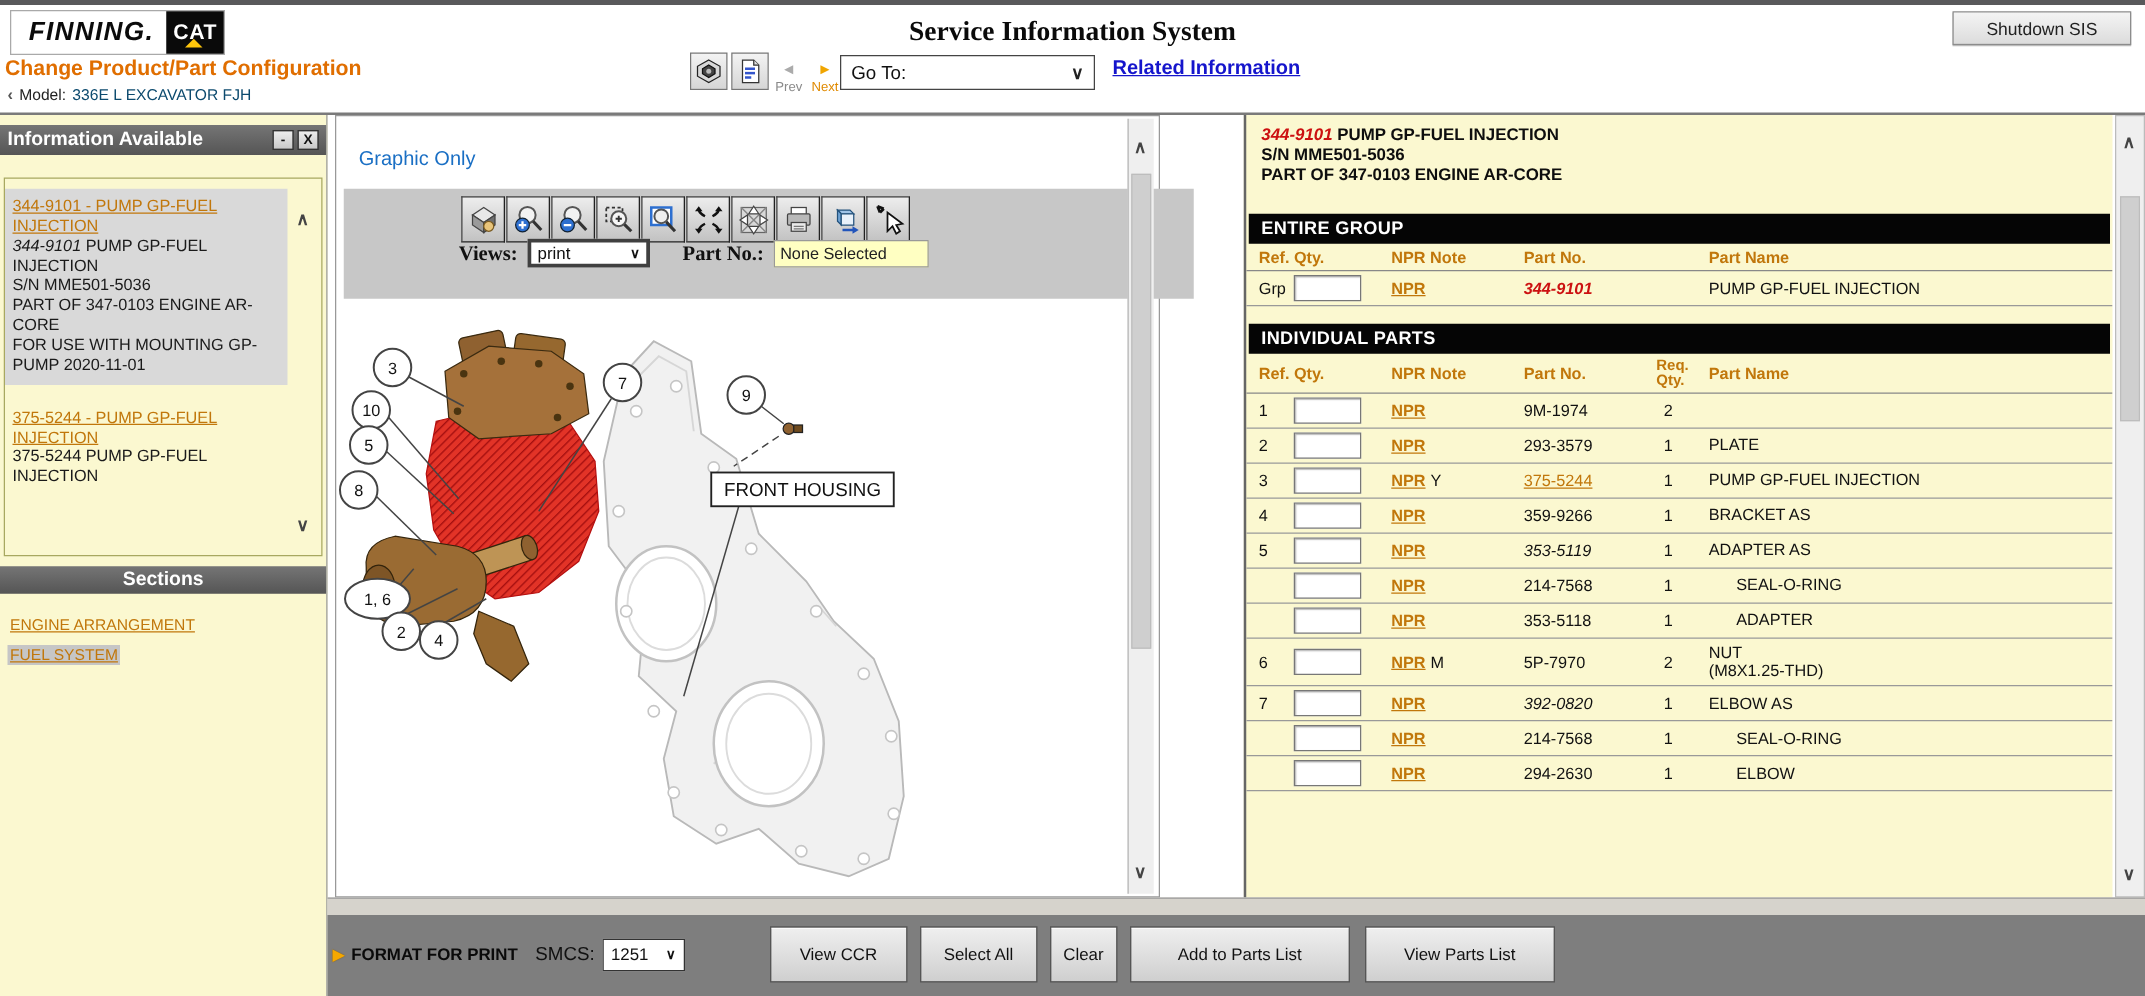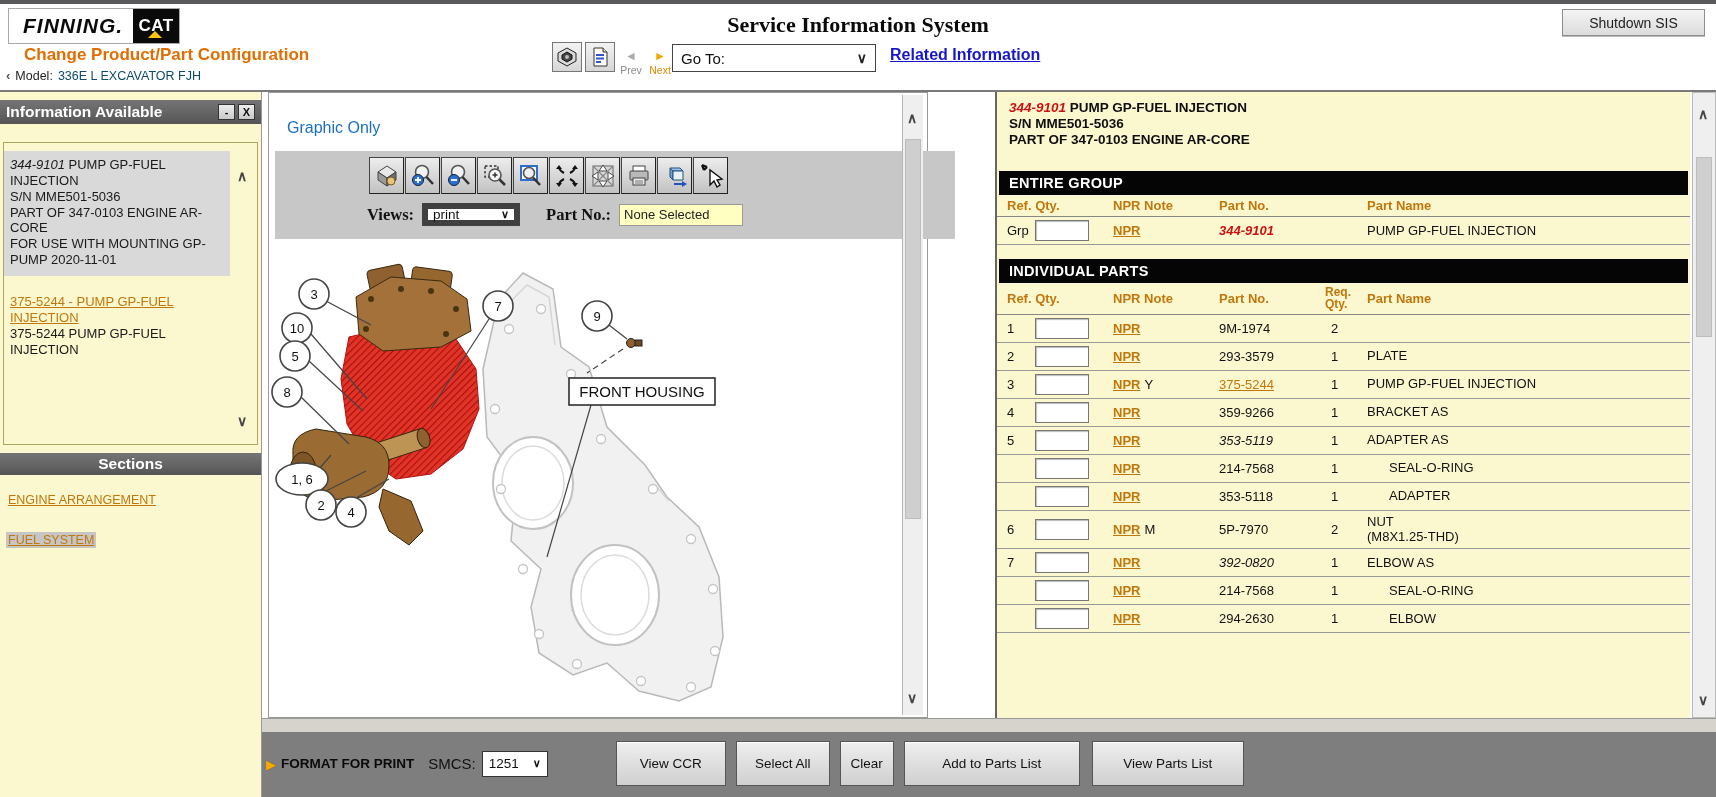--- a/index.html
+++ b/index.html
@@ -8,21 +8,21 @@
 
   
   .top-strip { position:absolute; left:0; top:0; width:1716px; height:4px; background:#59595B; }
   .header { position:absolute; left:0; top:4px; width:1716px; height:86px; background:#fff; }
   .logo { position:absolute; left:8px; top:4px; height:36px; display:flex; align-items:stretch; border:1px solid #A9A9A9; background:#fff; }
   .logo-finning { display:flex; align-items:center; padding:0 10px 0 14px; font-size:21px; font-weight:bold; font-style:italic; letter-spacing:1px; color:#0B0B0B; }
   .logo-cat { position:relative; width:46px; background:#0A0A0A; color:#fff; display:flex; align-items:center; justify-content:center; font-weight:bold; font-size:17px; letter-spacing:0.5px; }
   .logo-cat .tri { position:absolute; left:15px; bottom:5px; width:0; height:0; border-left:7px solid transparent; border-right:7px solid transparent; border-bottom:7px solid #FFC60B; }
   .app-title { position:absolute; left:858px; top:8px; transform:translateX(-50%); font-family:"Liberation Serif",serif; font-weight:bold; font-size:22px; color:#0A0A0A; white-space:nowrap; }
   .shutdown-btn { position:absolute; right:11px; top:5px; width:143px; height:27px; background:linear-gradient(#F4F4F4,#DCDCDC); border:1px solid #8C8C8C; box-shadow:0 1px 0 #bbb; font-size:14px; color:#222; display:flex; align-items:center; justify-content:center; cursor:pointer; }
-  .page-title { position:absolute; left:24px; top:41px; font-size:17px; font-weight:bold; color:#E06E00; }
+  .page-title { position:absolute; left:4px; top:41px; font-size:17px; font-weight:bold; color:#E06E00; }
   .model-row { position:absolute; left:6px; top:64px; font-size:12.5px; color:#222; display:flex; align-items:center; gap:5px; }
   .model-chev { color:#555; font-size:13px; font-weight:bold; }
   .model-value { color:#0c4a6e; }
 
   .nav-cluster { position:absolute; left:552px; top:38px; display:flex; align-items:flex-start; gap:3px; }
   .nav-btn { width:30px; height:30px; background:linear-gradient(#F3F3F3,#D6D6D6); border:1px solid #777; display:flex; align-items:center; justify-content:center; cursor:pointer; }
   .prevnext { display:flex; flex-direction:column; align-items:center; width:26px; margin-top:4px; cursor:pointer; }
   .pn-tri-prev::before { content:"\25C4"; color:#ABABAB; font-size:12px; }
   .pn-tri-next::before { content:"\25BA"; color:#F0A500; font-size:12px; }
   .pn-label { font-size:10.5px; color:#8A8A8A; }
@@ -46,32 +46,32 @@
   .info-item.selected { background:#D9D9D9; margin-top:8px; }
   .info-item + .info-item { margin-top:12px; }
   .info-link { color:#C1770B; text-decoration:underline; cursor:pointer; display:block; }
   .pn-italic { font-style:italic; }
   .mini-scroll { position:absolute; right:3px; top:0; bottom:0; width:20px; }
   .mini-scroll .gl-up { position:absolute; top:24px; left:3px; }
   .mini-scroll .gl-down { position:absolute; bottom:14px; left:3px; }
   .gl-up::before { content:"\2227"; color:#444; font-weight:bold; font-size:14px; }
   .gl-down::before { content:"\2228"; color:#444; font-weight:bold; font-size:14px; }
   .sections-bar { position:absolute; left:0; top:361px; width:100%; height:22px; background:linear-gradient(#757575,#555); color:#fff; font-weight:bold; font-size:15.5px; display:flex; align-items:center; justify-content:center; }
-  .section-links { position:absolute; left:6px; top:400px; display:flex; flex-direction:column; gap:24px; font-size:12.5px; }
+  .section-links { position:absolute; left:6px; top:400px; display:flex; flex-direction:column; gap:8px; font-size:12.5px; }
   .section-link { color:#C1770B; text-decoration:underline; cursor:pointer; width:max-content; padding:1px 2px; }
   .section-link.active { background:#C6C6C6; }
 
   
   .graphic-panel { position:absolute; left:268px; top:92px; width:660px; height:626px; background:#fff; border:1px solid #999; }
   .graphic-only { position:absolute; left:18px; top:26px; font-size:16px; color:#1A6FC4; cursor:pointer; }
   .gtoolbar { position:absolute; left:6px; top:58px; width:680px; height:88px; background:#C7C7C7; }
   .icon-row { position:absolute; left:94px; top:6px; display:flex; }
   .tool-btn { width:35px; height:37px; background:linear-gradient(#EDEDED,#C2C2C2); border:1px solid #444; border-right-color:#222; border-bottom-color:#222; margin-right:1px; display:flex; align-items:center; justify-content:center; cursor:pointer; }
-  .views-row { position:absolute; left:92px; top:52px; display:flex; align-items:center; font-family:"Liberation Serif",serif; font-weight:bold; font-size:16.5px; }
-  .views-select { margin-left:8px; width:98px; height:23px; background:#fff; border:6px solid #404040; font-family:"Liberation Sans",sans-serif; font-weight:normal; font-size:13.5px; display:flex; align-items:center; padding:0 5px; cursor:pointer; }
+  .views-row { position:absolute; left:92px; top:40px; display:flex; align-items:center; font-family:"Liberation Serif",serif; font-weight:bold; font-size:16.5px; }
+  .views-select { margin-left:8px; width:98px; height:23px; background:#fff; border:3px solid #404040; font-family:"Liberation Sans",sans-serif; font-weight:normal; font-size:13.5px; display:flex; align-items:center; padding:0 5px; cursor:pointer; }
   .views-select .chev, .smcs-select .chev { margin-left:auto; font-size:11px; font-weight:bold; }
   .partno-label { margin-left:26px; }
   .partno-box { margin-left:8px; width:124px; height:22px; background:#FFFFC2; border:1px solid #999; font-family:"Liberation Sans",sans-serif; font-weight:normal; font-size:13px; display:flex; align-items:center; padding:0 4px; color:#222; }
   .diagram-wrap { position:absolute; left:2px; top:146px; width:692px; height:478px; }
   .vscroll { position:absolute; top:2px; bottom:2px; width:21px; background:#EFEFEF; border-left:1px solid #B5B5B5; }
   .vscroll.g { right:4px; }
   .vscroll .gl-up { position:absolute; top:14px; left:4px; }
   .vscroll .gl-down { position:absolute; bottom:8px; left:4px; }
   .vthumb { position:absolute; left:2px; width:16px; background:#CFCFCF; border:1px solid #BDBDBD; }
 
@@ -176,20 +176,21 @@
 <div class="sidebar">
   <div class="panel-titlebar">
     <span>Information Available</span>
     <span class="win-btns">
       <span class="win-btn icon-minus"></span>
       <span class="win-btn icon-x"></span>
     </span>
   </div>
   <div class="info-content">
     <div class="info-item selected">
+      <a class="info-link">344-9101 - PUMP GP-FUEL INJECTION</a>
       <div><span class="pn-italic">344-9101</span><span> PUMP GP-FUEL INJECTION</span></div>
       <div>S/N MME501-5036</div>
       <div>PART OF 347-0103 ENGINE AR-CORE</div>
       <div>FOR USE WITH MOUNTING GP-PUMP 2020-11-01</div>
     </div>
     <div class="info-item">
       <a class="info-link">375-5244 - PUMP GP-FUEL INJECTION</a>
       <div><span>375-5244</span><span> PUMP GP-FUEL INJECTION</span></div>
     </div>
     <div class="mini-scroll">

